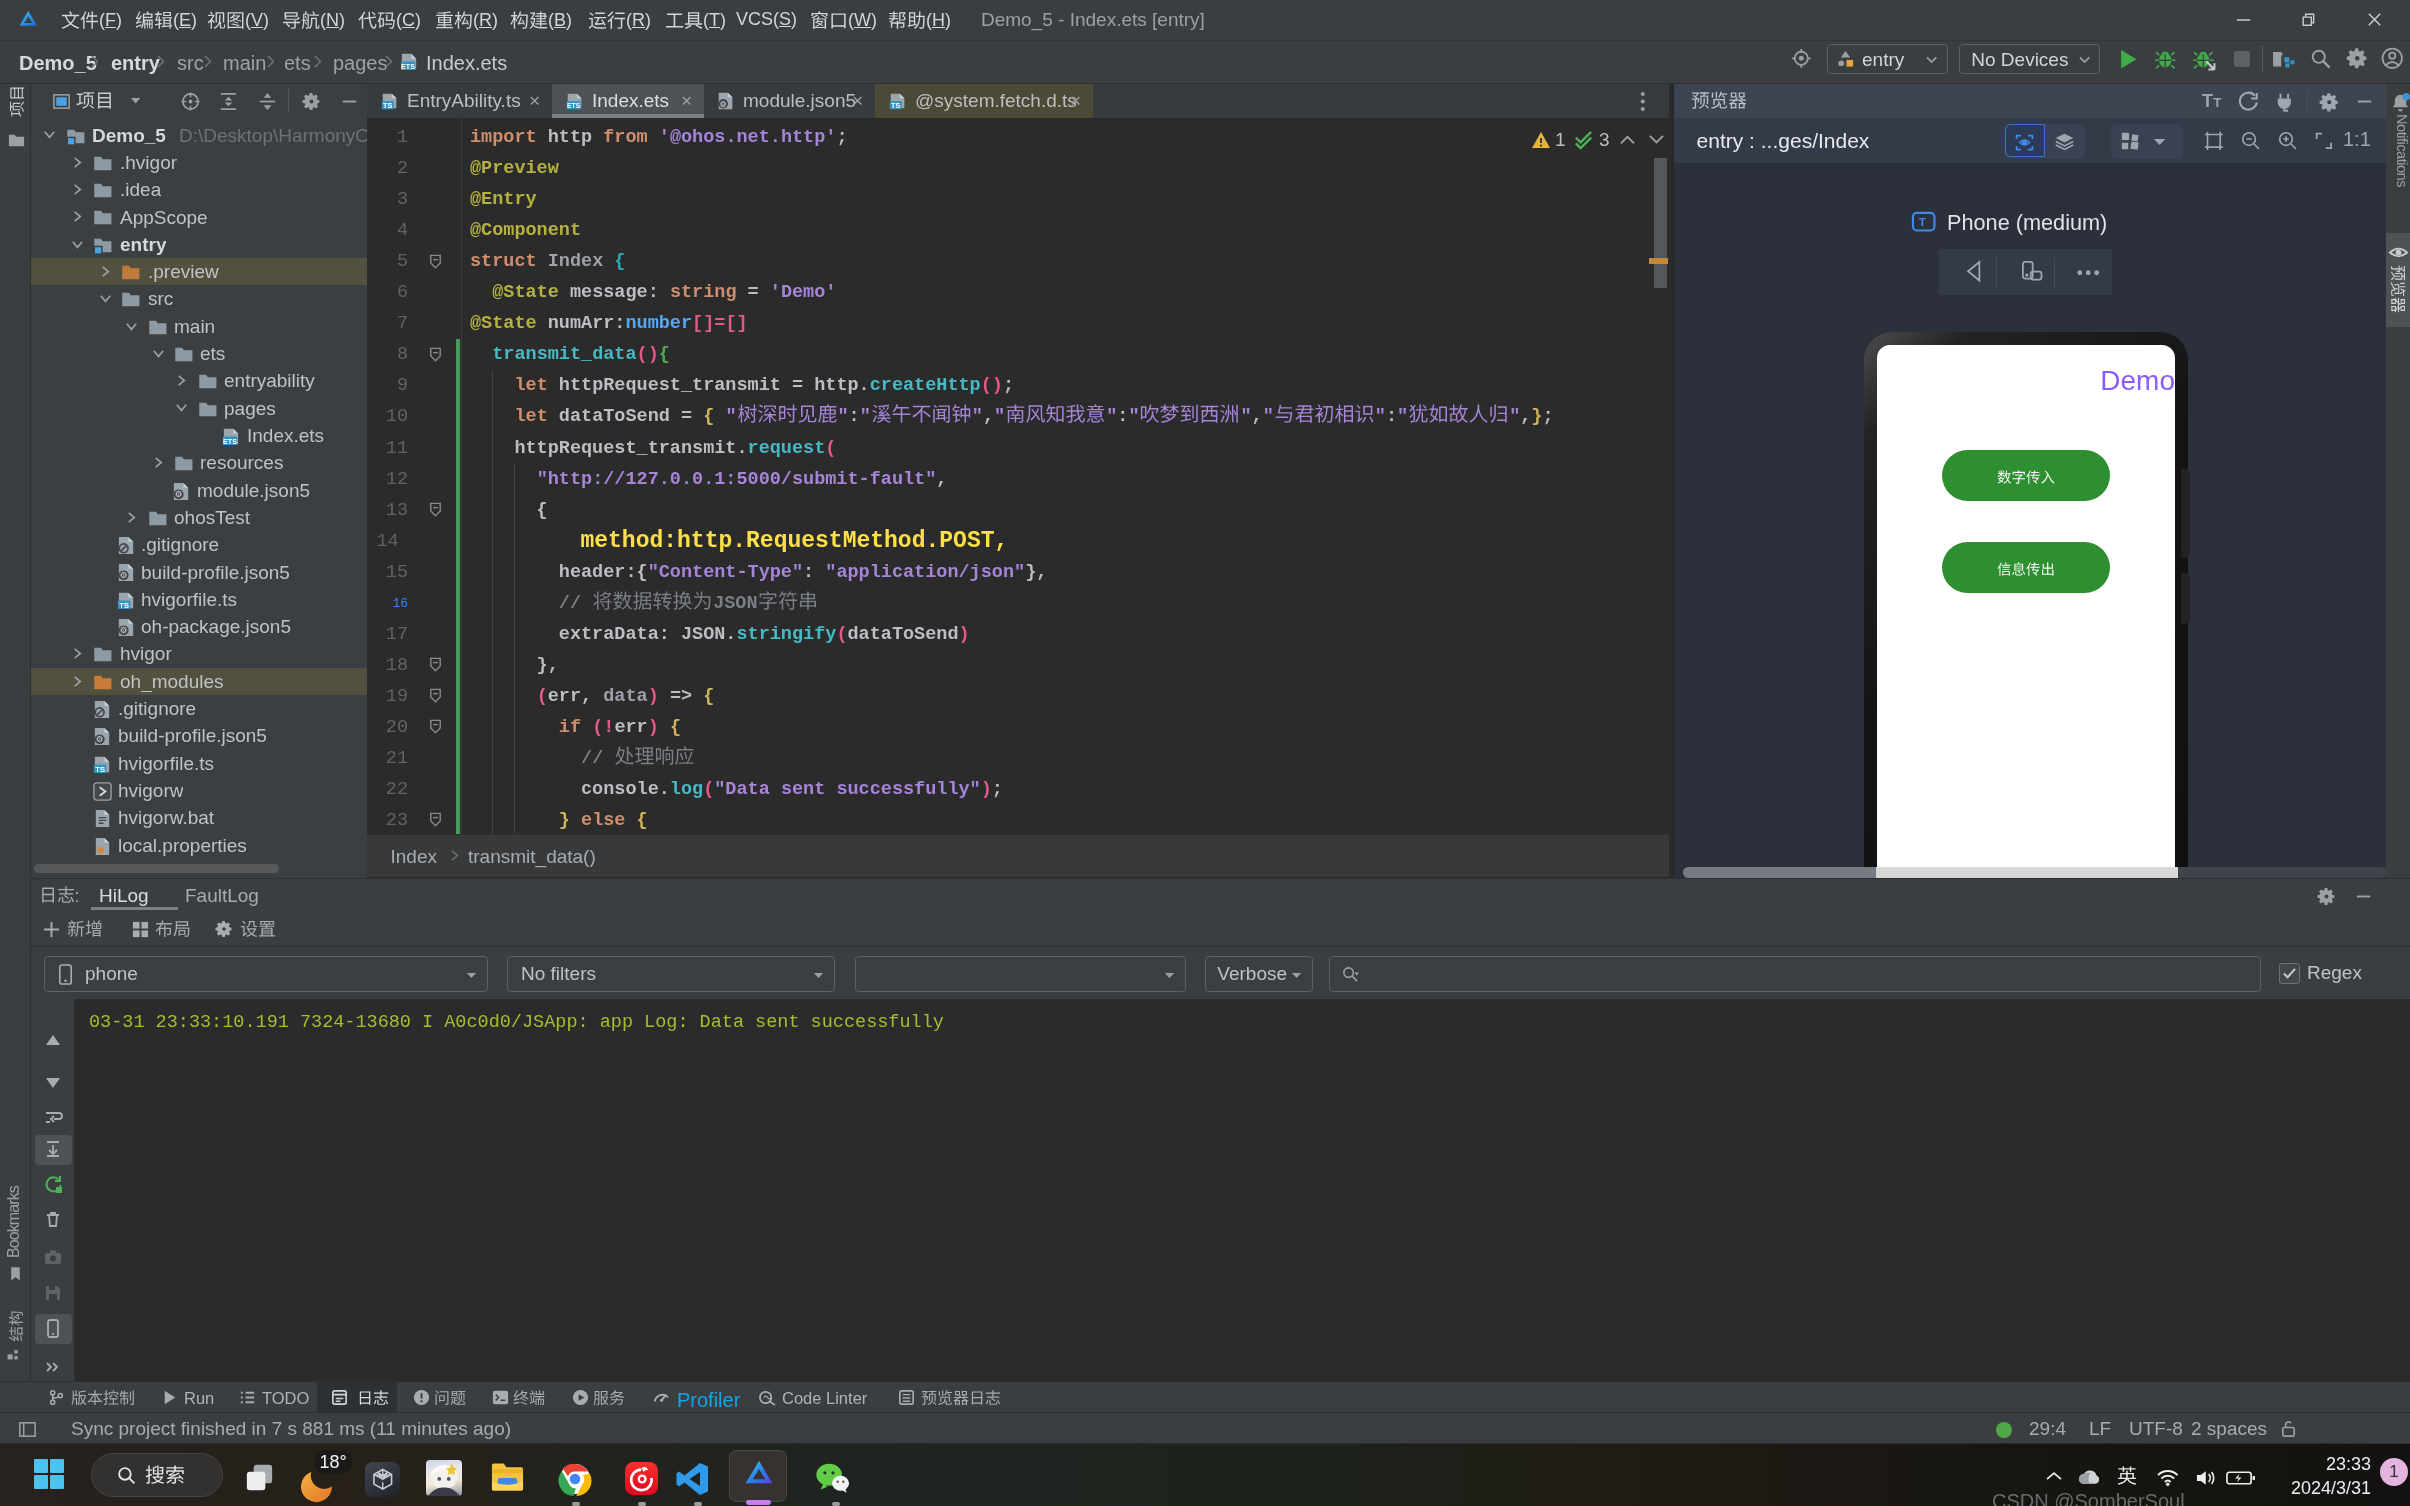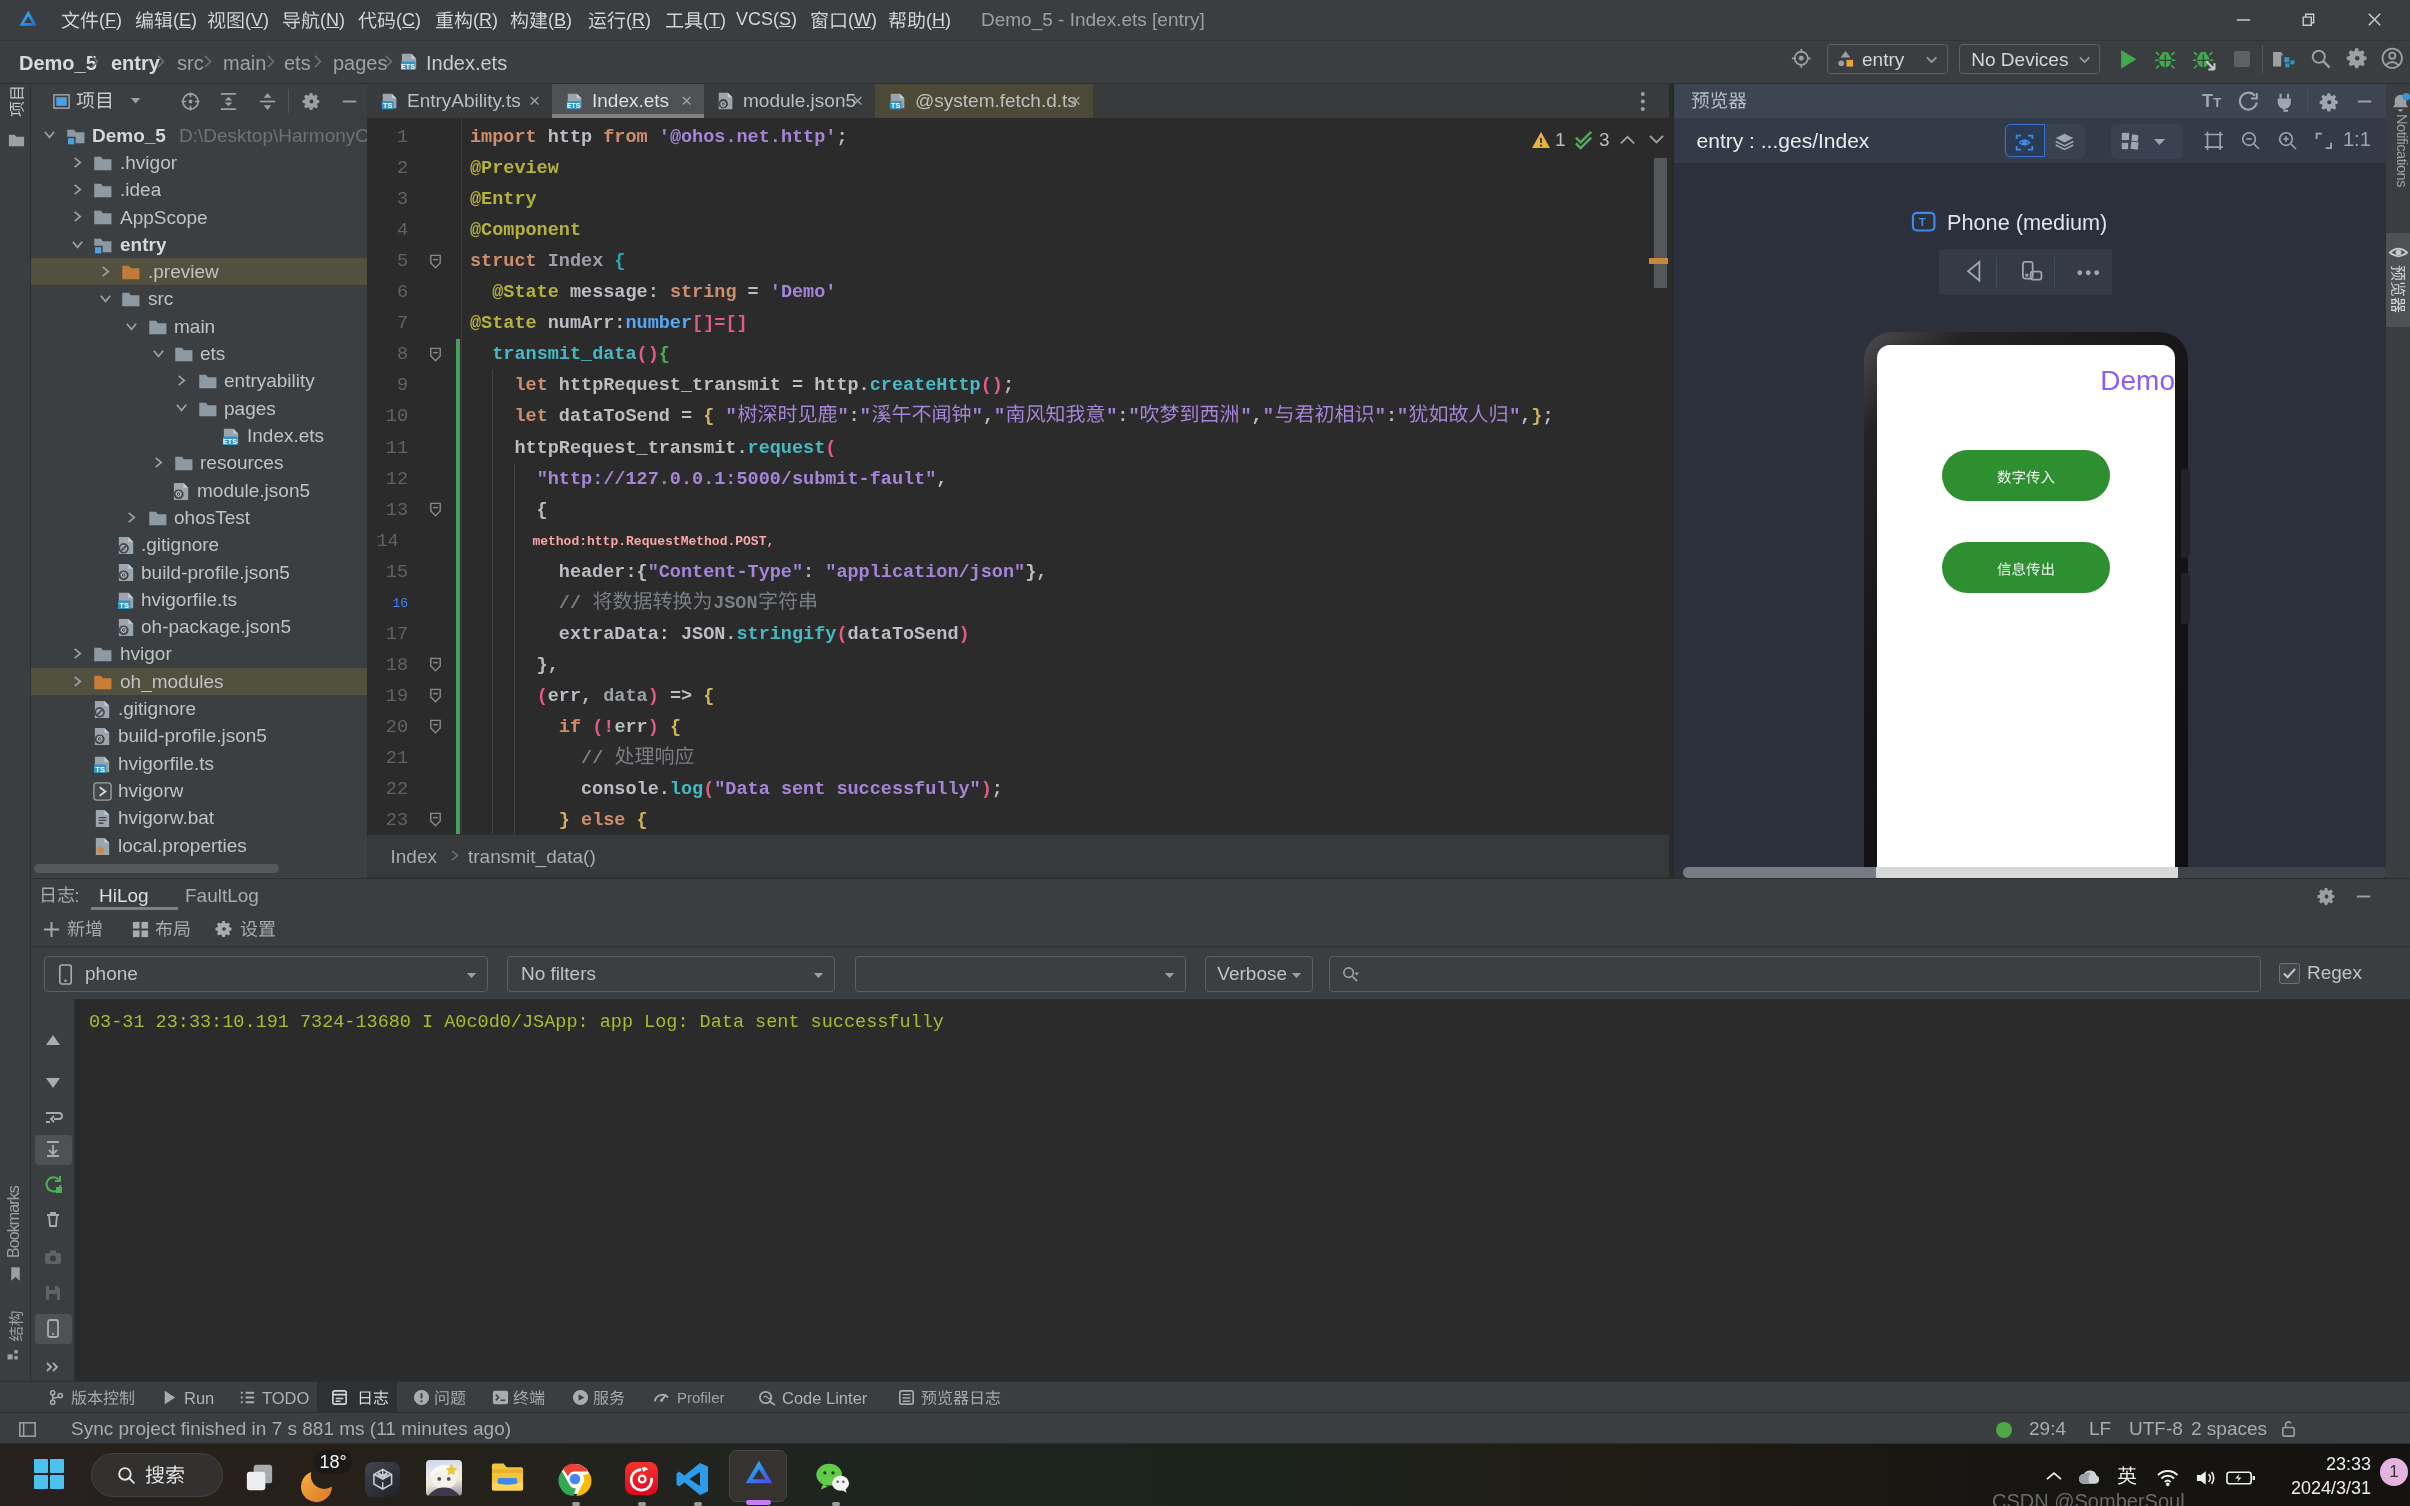--- a/index.html
+++ b/index.html
@@ -882,21 +882,21 @@
         </svg><span style="color:#a685d9">"</span>:<span style="color:#a685d9">"</span><svg class="cjk" style="vertical-align:-3.2px;" width="101" height="20" viewBox="0 -860 5000 1000" fill="#a685d9">
           <use href="#g61" x="0"></use>
           <use href="#g27" x="1000"></use>
           <use href="#g46" x="2000"></use>
           <use href="#g4" x="3000"></use>
           <use href="#g37" x="4000"></use>
         </svg><span style="color:#a685d9">"</span>,<span style="color:#d0b35c">}</span>;</div>
       <div style="position:absolute;left:103px;top:315px;width:1177px;height:31px;font-family:Liberation Mono,monospace;font-size:18.5px;line-height:31px;white-space:pre;color:#bcbec4;font-weight:bold;">    httpRequest_transmit.<span style="color:#46b9c4">request</span><span style="color:#e35b85">(</span></div>
       <div style="position:absolute;left:103px;top:346px;width:1177px;height:31px;font-family:Liberation Mono,monospace;font-size:18.5px;line-height:31px;white-space:pre;color:#bcbec4;font-weight:bold;">      <span style="color:#a685d9">"http://127.0.0.1:5000/submit-fault"</span>,</div>
       <div style="position:absolute;left:103px;top:377px;width:1177px;height:31px;font-family:Liberation Mono,monospace;font-size:18.5px;line-height:31px;white-space:pre;color:#bcbec4;font-weight:bold;">      {</div>
-      <div style="position:absolute;left:103px;top:408px;width:1177px;height:31px;font-family:Liberation Mono,monospace;font-size:13px;line-height:31px;white-space:pre;color:#fca5a5;font-weight:bold;">        method:http.RequestMethod.POST,</div>
+      <div style="position:absolute;left:103px;top:408px;width:1177px;height:31px;font-family:Liberation Mono,monospace;font-size:23px;line-height:31px;white-space:pre;color:#fde047;font-weight:bold;">        method:http.RequestMethod.POST,</div>
       <div style="position:absolute;left:103px;top:439px;width:1177px;height:31px;font-family:Liberation Mono,monospace;font-size:18.5px;line-height:31px;white-space:pre;color:#bcbec4;font-weight:bold;">        header:{<span style="color:#a685d9">"Content-Type"</span>: <span style="color:#a685d9">"application/json"</span>},</div>
       <div style="position:absolute;left:103px;top:470px;width:1177px;height:31px;font-family:Liberation Mono,monospace;font-size:18.5px;line-height:31px;white-space:pre;color:#bcbec4;font-weight:bold;">        <span style="color:#7a7e85">// </span><svg class="cjk" style="vertical-align:-3.2px;" width="121" height="20" viewBox="0 -860 6000 1000" fill="#7a7e85">
           <use href="#g30" x="0"></use>
           <use href="#g47" x="1000"></use>
           <use href="#g43" x="2000"></use>
           <use href="#g84" x="3000"></use>
           <use href="#g42" x="4000"></use>
           <use href="#g3" x="5000"></use>
         </svg><span style="color:#7a7e85">JSON</span><svg class="cjk" style="vertical-align:-3.2px;" width="60" height="20" viewBox="0 -860 3000 1000" fill="#7a7e85">
           <use href="#g28" x="0"></use>
@@ -1252,21 +1252,21 @@
     </svg>
     <div style="position:absolute;left:593px;top:7.5px;height:19px;"><svg class="cjk" style="vertical-align:-2.4px;" width="32" height="16" viewBox="0 -860 2000 1000" fill="#a9acae">
         <use href="#g52" x="0"></use>
         <use href="#g15" x="1000"></use>
       </svg></div>
     <svg style="position:absolute;left:652px;top:5.6px;width:19px;height:19px" viewBox="0 0 20 20">
       <path d="M3 14 a8 8 0 0 1 14 -4" fill="none" stroke="#a9acae" stroke-width="2"></path>
       <path d="M10 13 l5 -6" stroke="#a9acae" stroke-width="2"></path>
       <circle cx="10" cy="13" r="1.6" fill="#a9acae"></circle>
     </svg>
-    <div style="position:absolute;left:677px;top:6.6px;height:19px;color:#a3a3a3;font-size:15px;">Profiler</div>
+    <div style="position:absolute;left:677px;top:6.6px;height:19px;color:#0ea5e9;font-size:20px;">Profiler</div>
     <svg style="position:absolute;left:758px;top:5.6px;width:19px;height:19px" viewBox="0 0 20 20">
       <circle cx="8" cy="10" r="6" fill="none" stroke="#a9acae" stroke-width="1.8"></circle>
       <path d="M12 14 L18 18" stroke="#a9acae" stroke-width="1.8"></path>
       <path d="M6 10 q2 -3 4 0 t4 0" fill="none" stroke="#a9acae" stroke-width="1.4"></path>
     </svg>
     <div style="position:absolute;left:782px;top:6.6px;height:19px;color:#b0b3b5;font-size:16.5px;">Code Linter</div>
     <svg style="position:absolute;left:897px;top:5.6px;width:19px;height:19px" viewBox="0 0 20 20">
       <rect x="3" y="3" width="14" height="14" rx="2" fill="none" stroke="#a9acae" stroke-width="1.7"></rect>
       <path d="M6 7 h8 M6 10.5 h8 M6 14 h8" stroke="#a9acae" stroke-width="1.5"></path>
     </svg>

